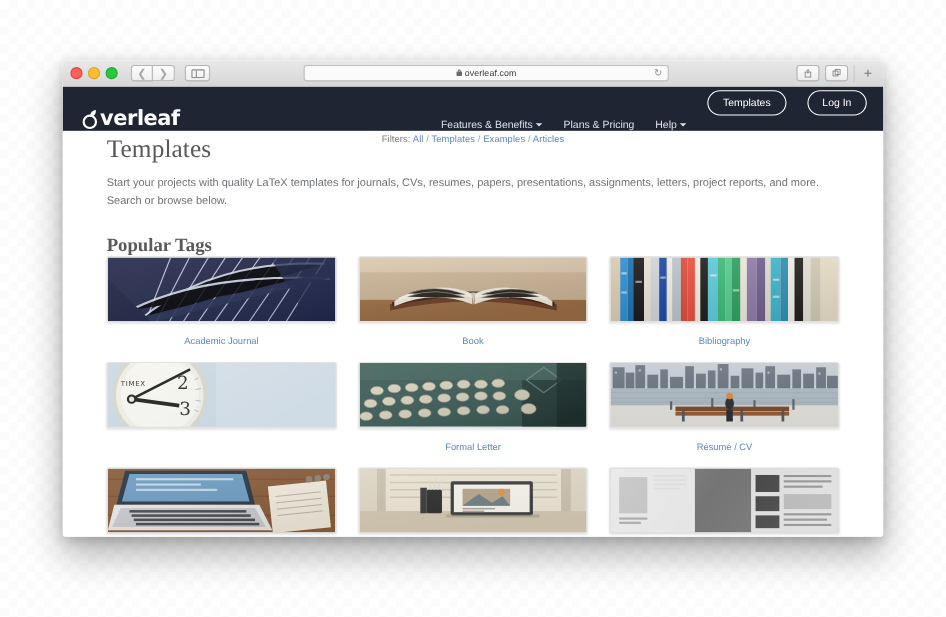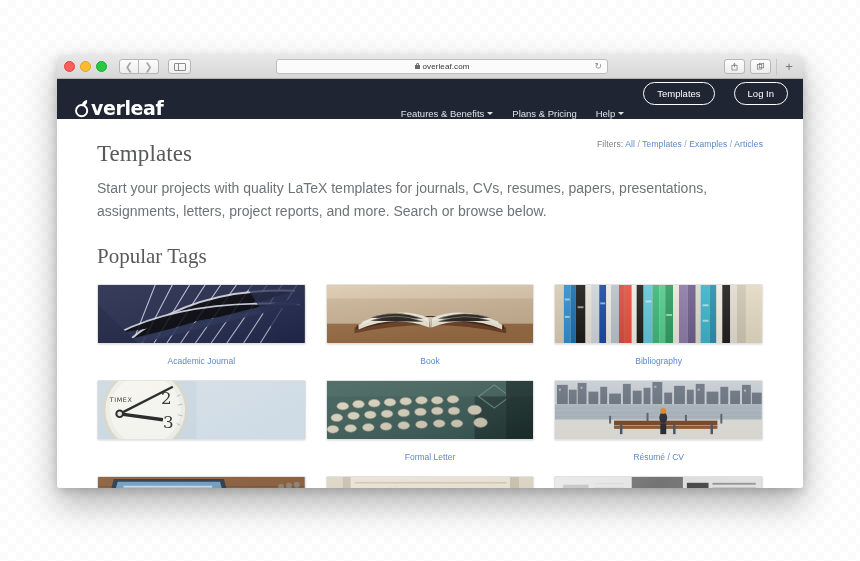--- a/index.html
+++ b/index.html
@@ -213,63 +213,62 @@
   
   .page {
     background: #ffffff;
     height: 369px;
     padding: 0 40px;
     box-sizing: border-box;
     position: relative;
   }
 
   .filters {
-    text-align: right;
+    text-align: center;
     font-size: 8.5px;
     color: #7a7d82;
-    padding-top: 20px;
+    padding-top: 2px;
     letter-spacing: 0.1px;
   }
   .filters a, .filters .flink {
     color: #5b88c6;
     text-decoration: none;
   }
   .filters .sep { color: #9aa0a8; }
 
   h1.page-title {
     font-family: "Liberation Serif", serif;
     font-size: 23px;
     font-weight: normal;
     color: #58595b;
     margin: -8px 0 0 0;
     letter-spacing: 0.1px;
   }
 
   .lede {
-    font-size: 14px;
+    font-size: 10px;
     line-height: 1.62;
     color: #6f7277;
     margin-top: 10px;
     max-width: 670px;
   }
 
   h2.section-title {
     font-family: "Liberation Serif", serif;
-    font-size: 21px;
-    font-weight: normal;
+    font-size: 17px;
+    font-weight: bold;
     color: #58595b;
     margin: 22px 0 0 0;
   }
 
   .grid {
     display: grid;
     grid-template-columns: repeat(3, 1fr);
     column-gap: 20px;
     row-gap: 0px;
-    margin-top: 15px;
   }
   .card { width: 100%; }
   .thumb {
     width: 100%;
     height: 60px;
     border: 1px solid #e2e2e2;
     border-radius: 2px;
     box-sizing: border-box;
     box-shadow: 0 1px 2px rgba(0,0,0,0.10);
     overflow: hidden;

